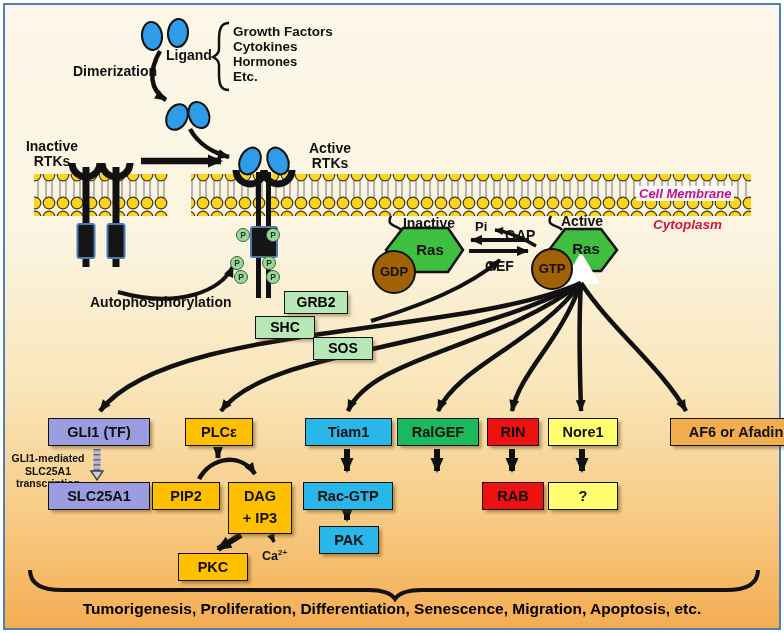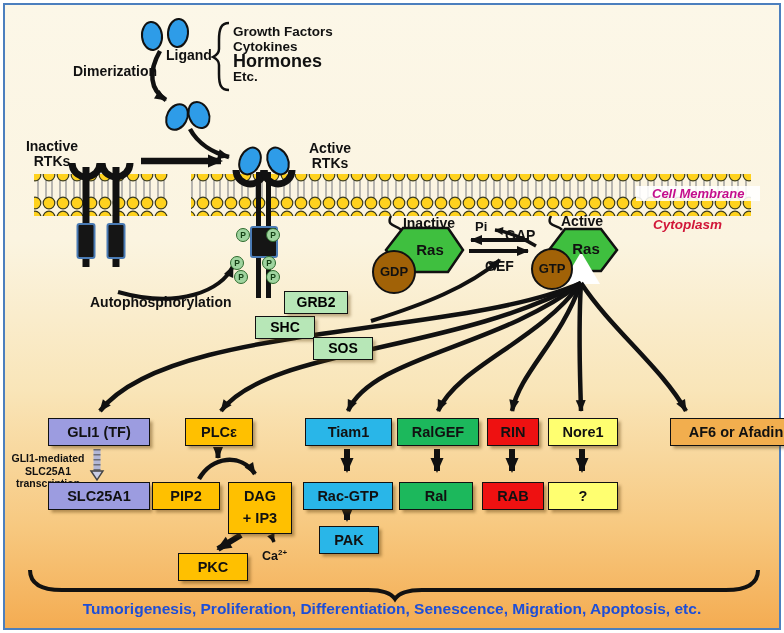--- a/index.html
+++ b/index.html
@@ -20,24 +20,24 @@
   .c-yellow{background:#FFFF70;}
   .c-tan{background:#F2AE4E;}
   .adapter{position:absolute;background:#B7E7B7;border:1.6px solid #111;text-align:center;
            font-weight:bold;font-size:14px;line-height:21px;height:21px;
            box-shadow:2.5px 2.5px 3px rgba(90,60,10,.4);}
   .ncirc{position:absolute;border-radius:50%;background:#a16207;border:2px solid #111;
          text-align:center;font-weight:bold;font-size:13px;color:#111;}
   .pcirc{position:absolute;width:12px;height:12px;border-radius:50%;background:#9FD49F;
          border:1px solid #2E6B2E;text-align:center;font-weight:bold;font-size:8.5px;line-height:12px;color:#143F14;}
   .memlabel{position:absolute;font-weight:bold;font-style:italic;font-size:13px;
-            background:rgba(255,255,255,.88);padding:0 16px;color:#C40D8C;}
+            background:rgba(255,255,255,.88);padding:0 3px;color:#C40D8C;}
   .cyto{position:absolute;font-weight:bold;font-style:italic;font-size:13.5px;color:#D11638;}
   .note{position:absolute;font-weight:bold;font-size:10.5px;line-height:12.5px;color:#111;text-align:center;white-space:normal;}
-  .outcome{position:absolute;font-weight:bold;font-size:15.5px;color:#1d4ed8;text-align:center;}
+  .outcome{position:absolute;font-weight:bold;font-size:15.5px;color:#000000;text-align:center;}
   sup{font-size:8px;}
 </style>
 </head>
 <body>
 
 <div class="stage">
   <div class="frame"></div>
 
   <svg class="layer" width="784" height="633" viewBox="0 0 784 633">
     <defs>
@@ -145,21 +145,21 @@
       <line x1="97" y1="449" x2="97" y2="473" stroke="#555" stroke-width="7" stroke-dasharray="1.5 3.5" opacity="0.75"></line>
       <path d="M91,471 L97,480 L103,471 Z" fill="#C9CDE4" stroke="#444" stroke-width="1.4"></path>
     </g>
 
     <path fill="none" stroke="#111" stroke-width="4" d="M30,570 C30,584 42,590 62,590 L368,590 C383,590 391,593 395,599 C399,593 407,590 422,590 L726,590 C746,590 758,584 758,570"></path>
   </svg>
 
   <div class="lbl" style="left:166px;top:48px;">Ligand</div>
   <div class="lbl" style="left:233px;top:24px;font-size:13.5px;">Growth Factors</div>
   <div class="lbl" style="left:233px;top:39px;font-size:13.5px;">Cytokines</div>
-  <div class="lbl" style="left:233px;top:54px;font-size:18px;">Hormones</div>
+  <div class="lbl" style="left:233px;top:54px;font-size:13px;">Hormones</div>
   <div class="lbl" style="left:233px;top:69px;font-size:13.5px;">Etc.</div>
   <div class="lbl" style="left:73px;top:64px;">Dimerization</div>
 
   <div class="lbl ctr" style="left:10px;top:139px;width:84px;">
     <div>Inactive</div>
     <div>RTKs</div>
   </div>
   <div class="lbl ctr" style="left:299px;top:141px;width:62px;">
     <div>Active</div>
     <div>RTKs</div>
@@ -200,21 +200,20 @@
 
   <div class="note" style="left:2px;top:452px;width:92px;">GLI1-mediated SLC25A1 transcription</div>
 
   <div class="pbox c-purple" style="left:48px;top:482px;width:100px;">SLC25A1</div>
   <div class="pbox c-gold" style="left:152px;top:482px;width:66px;">PIP2</div>
   <div class="pbox c-gold" style="left:228px;top:482px;width:62px;height:48px;line-height:22px;padding-top:2px;text-align:center;">
     <div>DAG</div>
     <div>+ IP3</div>
   </div>
   <div class="pbox c-blue" style="left:303px;top:482px;width:88px;">Rac-GTP</div>
-  <div class="pbox c-green" style="left:399px;top:482px;width:72px;">Ral</div>
   <div class="pbox c-red" style="left:482px;top:482px;width:60px;">RAB</div>
   <div class="pbox c-yellow" style="left:548px;top:482px;width:68px;">?</div>
 
   <div class="pbox c-blue" style="left:319px;top:526px;width:58px;">PAK</div>
   <div class="pbox c-gold" style="left:178px;top:553px;width:68px;">PKC</div>
   <div class="lbl" style="left:262px;top:545px;font-size:12.5px;">
     <span>Ca</span><sup>2+</sup>
   </div>
 
   <div class="outcome" style="left:30px;top:600px;width:724px;">Tumorigenesis, Proliferation, Differentiation, Senescence, Migration, Apoptosis, etc.</div>

